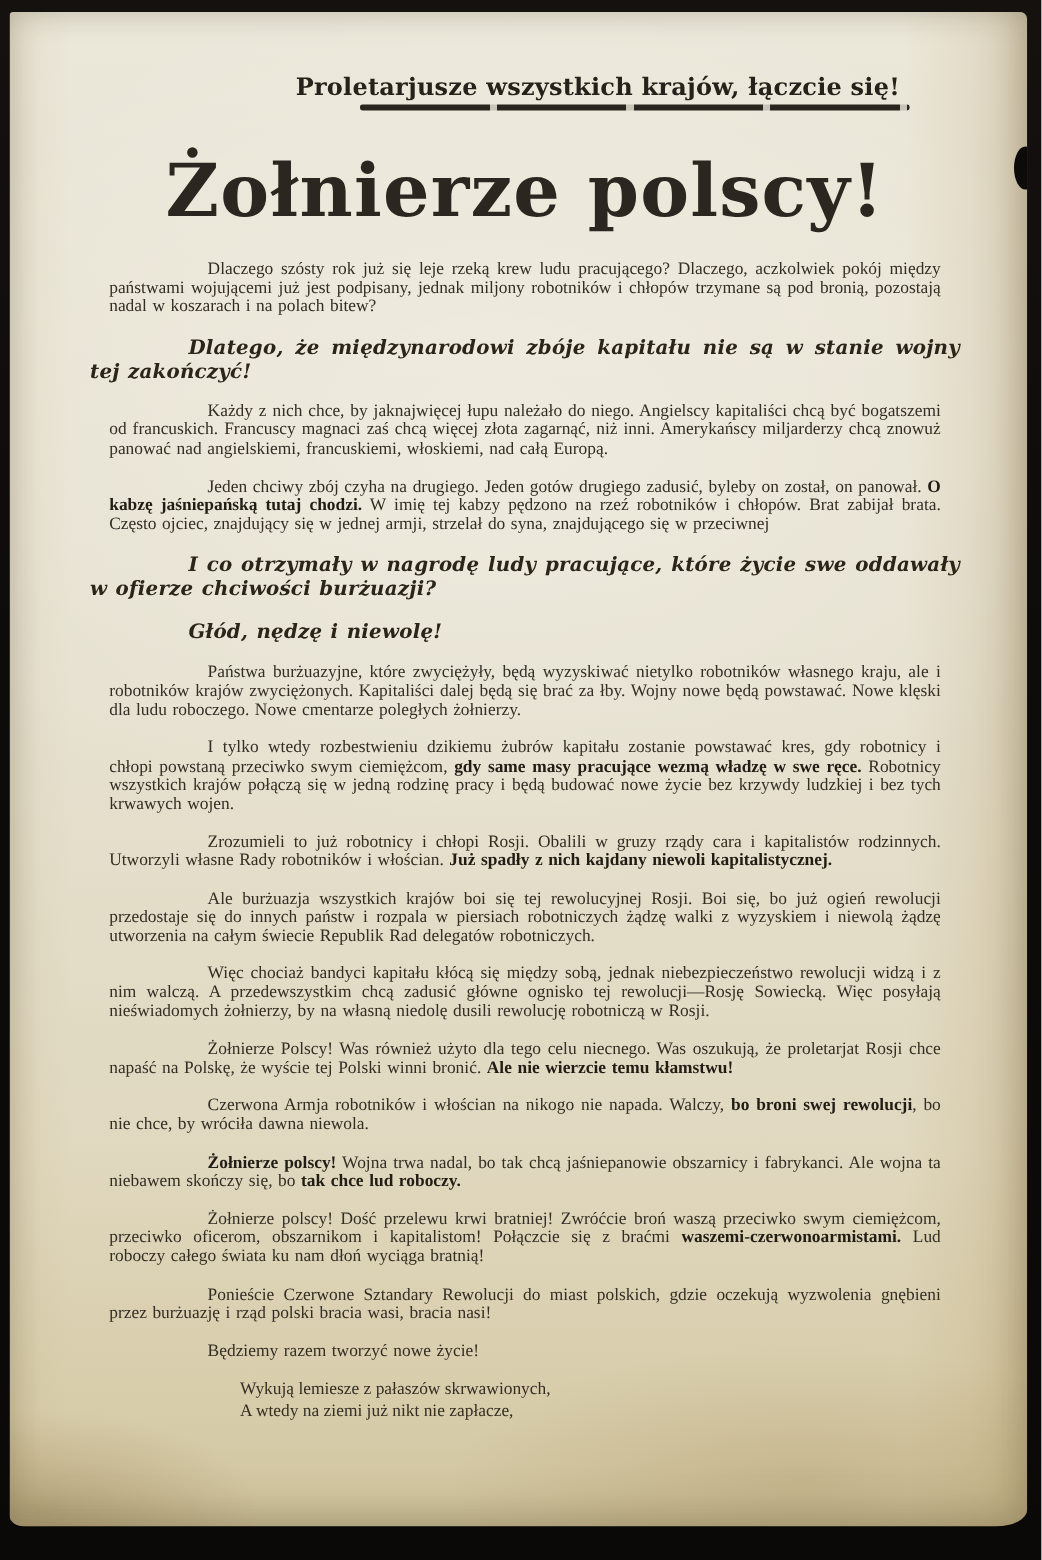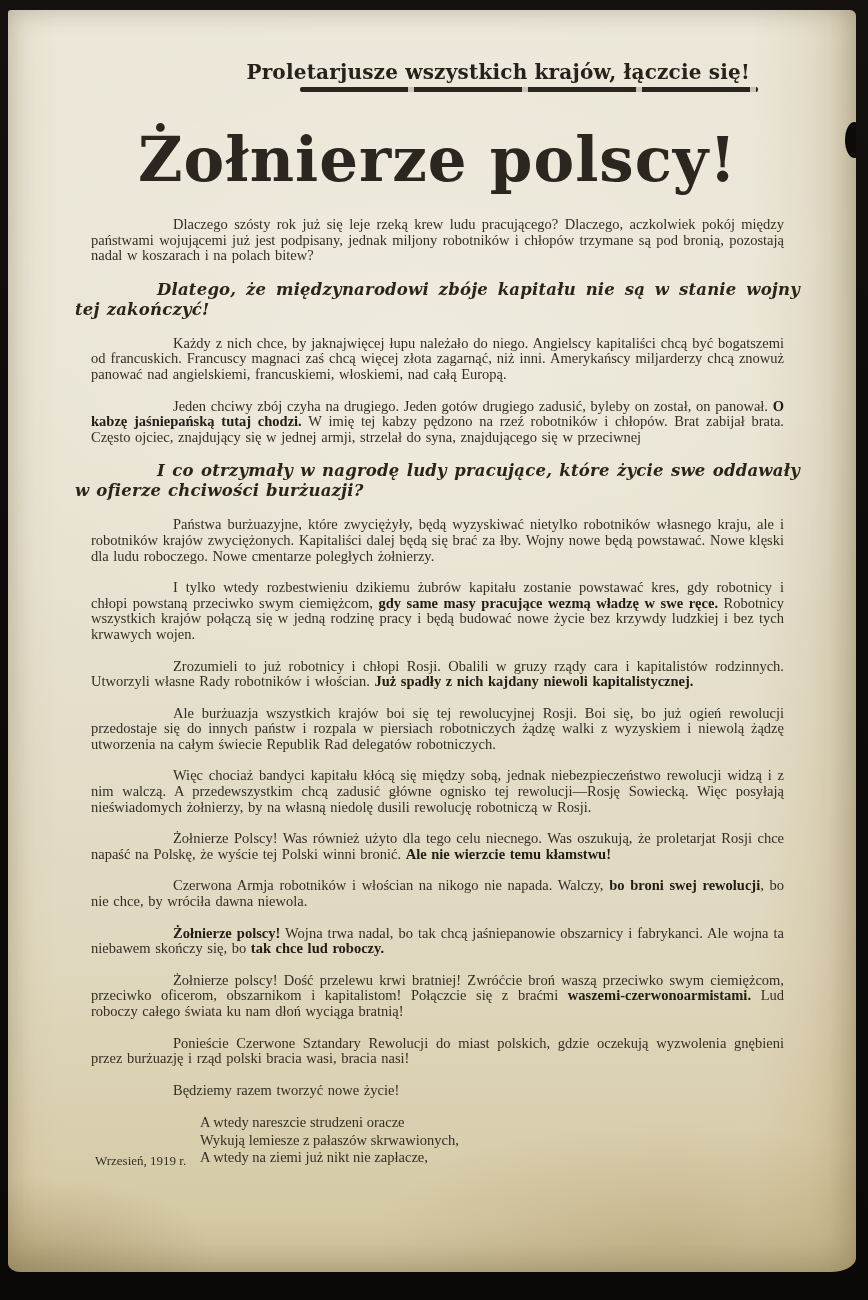--- a/index.html
+++ b/index.html
@@ -65,35 +65,34 @@
     <div class="slogan-underline"></div>
 
     <div class="title">Żołnierze polscy!</div>
 
     <div class="body-text">
         <p class="para"><span>Dlaczego szósty rok już się leje rzeką krew ludu pracującego? Dlaczego, aczkolwiek pokój między państwami wojującemi już jest podpisany, jednak miljony robotników i chłopów trzymane są pod bronią, pozostają nadal w koszarach i na polach bitew?</span></p>
         <p class="para emph"><span>Dlatego, że międzynarodowi zbóje kapitału nie są w stanie wojny tej zakończyć!</span></p>
         <p class="para"><span>Każdy z nich chce, by jaknajwięcej łupu należało do niego. Angielscy kapitaliści chcą być bogatszemi od francuskich. Francuscy magnaci zaś chcą więcej złota zagarnąć, niż inni. Amerykańscy miljarderzy chcą znowuż panować nad angielskiemi, francuskiemi, włoskiemi, nad całą Europą.</span></p>
         <p class="para"><span>Jeden chciwy zbój czyha na drugiego. Jeden gotów drugiego zadusić, byleby on został, on panował. </span><span class="b">O kabzę jaśniepańską tutaj chodzi.</span><span> W imię tej kabzy pędzono na rzeź robotników i chłopów. Brat zabijał brata. Często ojciec, znajdujący się w jednej armji, strzelał do syna, znajdującego się w przeciwnej</span></p>
         <p class="para emph"><span>I co otrzymały w nagrodę ludy pracujące, które życie swe oddawały w ofierze chciwości burżuazji?</span></p>
+        <p class="para emph"><span>Głód, nędzę i niewolę!</span></p>
         <p class="para"><span>Państwa burżuazyjne, które zwyciężyły, będą wyzyskiwać nietylko robotników własnego kraju, ale i robotników krajów zwyciężonych. Kapitaliści dalej będą się brać za łby. Wojny nowe będą powstawać. Nowe klęski dla ludu roboczego. Nowe cmentarze poległych żołnierzy.</span></p>
         <p class="para"><span>I tylko wtedy rozbestwieniu dzikiemu żubrów kapitału zostanie powstawać kres, gdy robotnicy i chłopi powstaną przeciwko swym ciemiężcom, </span><span class="b">gdy same masy pracujące wezmą władzę w swe ręce.</span><span> Robotnicy wszystkich krajów połączą się w jedną rodzinę pracy i będą budować nowe życie bez krzywdy ludzkiej i bez tych krwawych wojen.</span></p>
         <p class="para"><span>Zrozumieli to już robotnicy i chłopi Rosji. Obalili w gruzy rządy cara i kapitalistów rodzinnych. Utworzyli własne Rady robotników i włościan. </span><span class="b">Już spadły z nich kajdany niewoli kapitalistycznej.</span></p>
         <p class="para"><span>Ale burżuazja wszystkich krajów boi się tej rewolucyjnej Rosji. Boi się, bo już ogień rewolucji przedostaje się do innych państw i rozpala w piersiach robotniczych żądzę walki z wyzyskiem i niewolą żądzę utworzenia na całym świecie Republik Rad delegatów robotniczych.</span></p>
         <p class="para"><span>Więc chociaż bandyci kapitału kłócą się między sobą, jednak niebezpieczeństwo rewolucji widzą i z nim walczą. A przedewszystkim chcą zadusić główne ognisko tej rewolucji—Rosję Sowiecką. Więc posyłają nieświadomych żołnierzy, by na własną niedolę dusili rewolucję robotniczą w Rosji.</span></p>
         <p class="para"><span>Żołnierze Polscy! Was również użyto dla tego celu niecnego. Was oszukują, że proletarjat Rosji chce napaść na Polskę, że wyście tej Polski winni bronić. </span><span class="b">Ale nie wierzcie temu kłamstwu!</span></p>
         <p class="para"><span>Czerwona Armja robotników i włościan na nikogo nie napada. Walczy, </span><span class="b">bo broni swej rewolucji</span><span>, bo nie chce, by wróciła dawna niewola.</span></p>
         <p class="para"><span class="b">Żołnierze polscy!</span><span> Wojna trwa nadal, bo tak chcą jaśniepanowie obszarnicy i fabrykanci. Ale wojna ta niebawem skończy się, bo </span><span class="b">tak chce lud roboczy.</span></p>
         <p class="para"><span>Żołnierze polscy! Dość przelewu krwi bratniej! Zwróćcie broń waszą przeciwko swym ciemiężcom, przeciwko oficerom, obszarnikom i kapitalistom! Połączcie się z braćmi </span><span class="b">waszemi-czerwonoarmistami.</span><span> Lud roboczy całego świata ku nam dłoń wyciąga bratnią!</span></p>
         <p class="para"><span>Ponieście Czerwone Sztandary Rewolucji do miast polskich, gdzie oczekują wyzwolenia gnębieni przez burżuazję i rząd polski bracia wasi, bracia nasi!</span></p>
         <p class="para"><span>Będziemy razem tworzyć nowe życie!</span></p>
       </div>
 
     <div class="poem">
-        <div>A wtedy nareszcie strudzeni oracze</div>
         <div>Wykują lemiesze z pałaszów skrwawionych,</div>
         <div>A wtedy na ziemi już nikt nie zapłacze,</div>
       </div>
 
 
-    <div class="date">Wrzesień, 1919 r.</div>
   </div>
 </div>
 
 </body></html>

